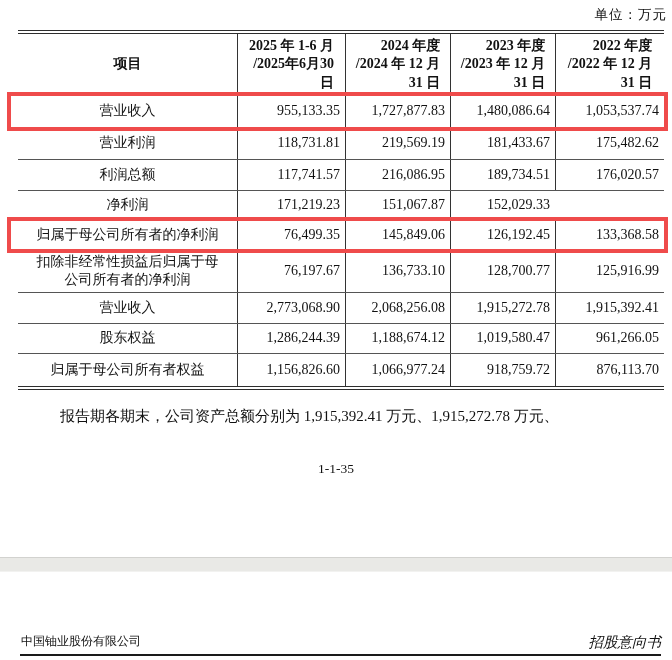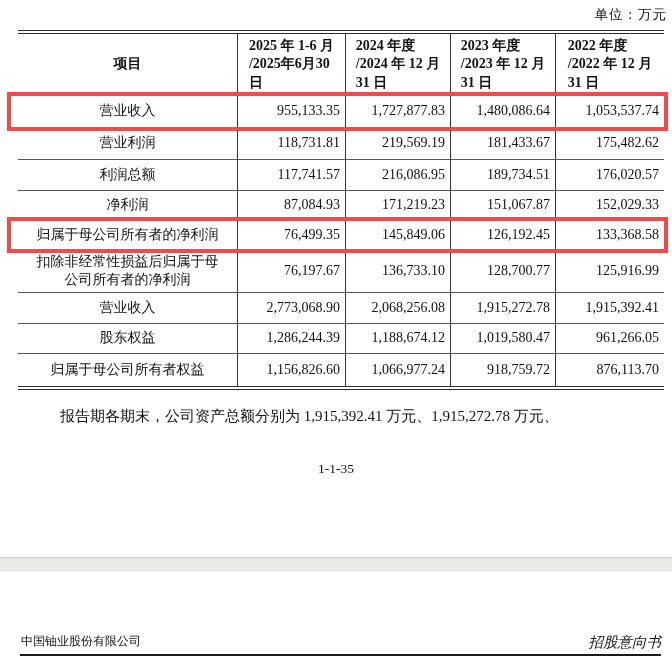--- a/index.html
+++ b/index.html
@@ -31,21 +31,21 @@
   }
   .t-row:last-child { border-bottom:none; }
   .t-cell {
     display:flex; align-items:center;
     font-size:14px; line-height:1.3;
     white-space:pre-line;
   }
   .t-cell.c-label { justify-content:center; text-align:center; padding:0 4px; }
   .t-cell.c-num  { justify-content:flex-end; text-align:right; padding-right:5px; }
   .t-cell + .t-cell { border-left:1px solid #333; }
-  .t-row.header .t-cell { font-weight:bold; justify-content:center; text-align:left; }
+  .t-row.header .t-cell { font-weight:bold; justify-content:center; text-align:right; }
   .h-62 { height:62px; } .h-32 { height:32px; } .h-31 { height:31px; }
   .h-30 { height:30px; } .h-29 { height:29px; } .h-43 { height:43px; }
   
   .hl-box {
     position:absolute;
     top:-4px; bottom:-4px; left:-11px; right:-4px;
     border:4.5px solid #ef4b4b;
     pointer-events:none;
     z-index:5;
   }
@@ -116,21 +116,20 @@
     <div class="t-row h-31">
       <div class="t-cell c-label">利润总额</div>
       <div class="t-cell c-num">117,741.57</div>
       <div class="t-cell c-num">216,086.95</div>
       <div class="t-cell c-num">189,734.51</div>
       <div class="t-cell c-num">176,020.57</div>
     </div>
 
     <div class="t-row h-30">
       <div class="t-cell c-label">净利润</div>
-      <div class="t-cell c-num">87,084.93</div>
       <div class="t-cell c-num">171,219.23</div>
       <div class="t-cell c-num">151,067.87</div>
       <div class="t-cell c-num">152,029.33</div>
     </div>
 
     <div class="t-row h-29">
       <div class="hl-box" style="border-color: rgb(239, 75, 75);"></div>
       <div class="t-cell c-label">归属于母公司所有者的净利润</div>
       <div class="t-cell c-num">76,499.35</div>
       <div class="t-cell c-num">145,849.06</div>

